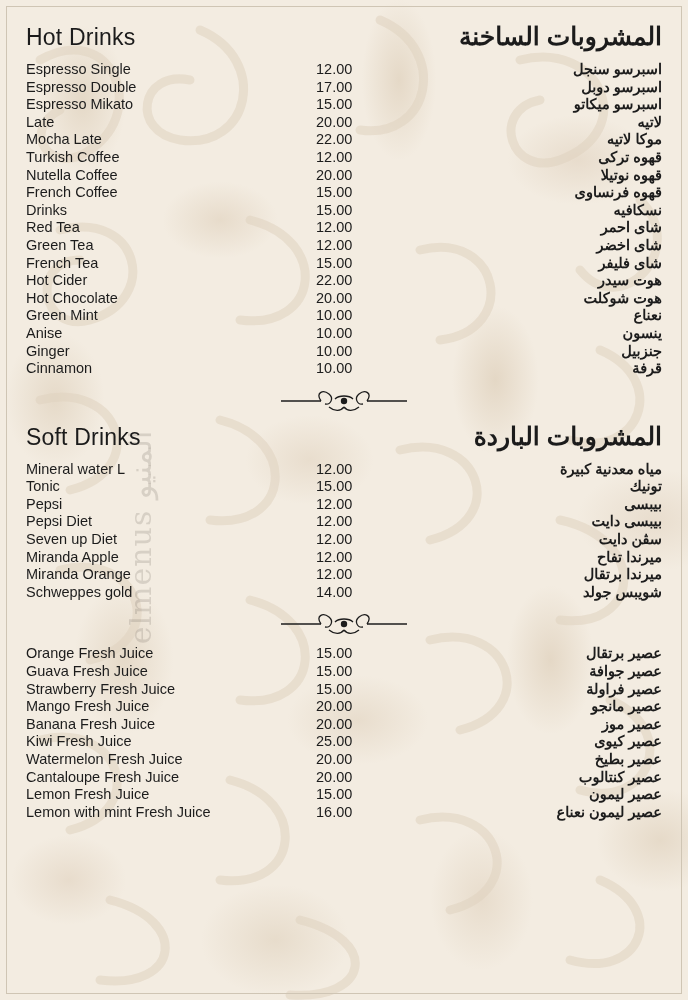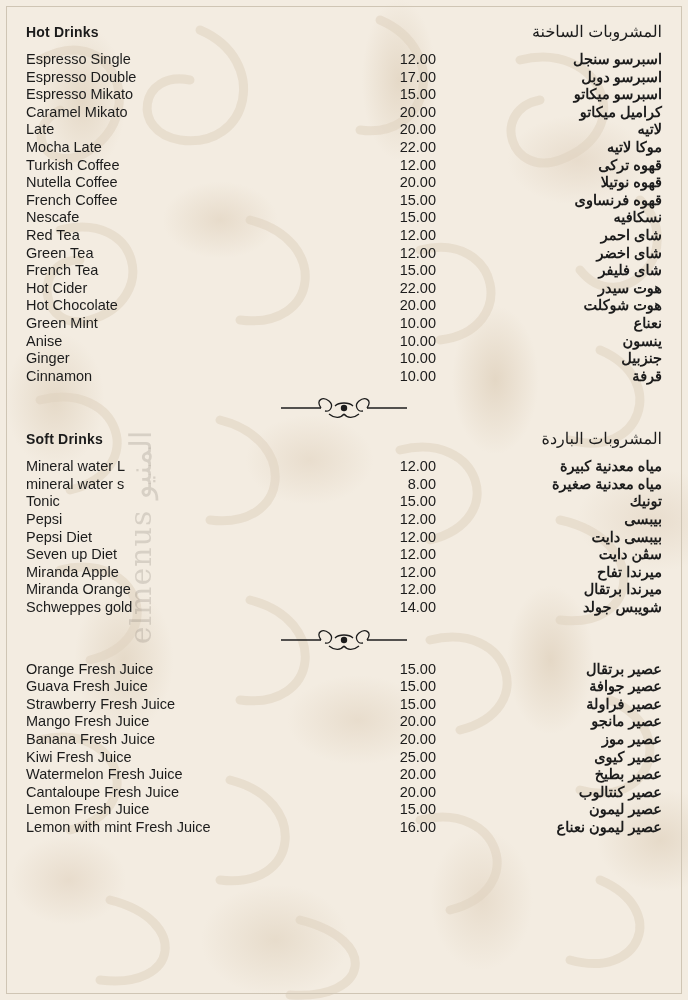--- a/index.html
+++ b/index.html
@@ -61,28 +61,28 @@
   .section {
     margin-bottom: 2px;
   }
   .section-head {
     display: flex;
     align-items: baseline;
     justify-content: space-between;
     margin-bottom: 10px;
   }
   .section-title-en {
-    font-size: 14px;
-    font-weight: bold;
+    font-size: 23px;
+    font-weight: normal;
     color: #1b1b1b;
     letter-spacing: 0.2px;
   }
   .section-title-ar {
-    font-size: 16px;
-    font-weight: normal;
+    font-size: 25px;
+    font-weight: bold;
     color: #1b1b1b;
     direction: rtl;
   }
 
   table.items {
     width: 100%;
     border-collapse: collapse;
     table-layout: fixed;
   }
   table.items td {
@@ -92,21 +92,21 @@
     color: #1c1c1c;
     vertical-align: top;
     white-space: nowrap;
   }
   td.name-en {
     width: 290px;
     padding-left: 6px;
   }
   td.price {
     width: 120px;
-    text-align: right;
+    text-align: left;
     padding-left: 8px;
   }
   td.name-ar {
     text-align: right;
     direction: rtl;
     font-weight: bold;
     font-size: 14px;
     padding-right: 4px;
   }
 
@@ -198,25 +198,20 @@
           <td class="name-en">Espresso Double</td>
           <td class="price">17.00</td>
           <td class="name-ar">اسبرسو دوبل</td>
         </tr>
         <tr>
           <td class="name-en">Espresso Mikato</td>
           <td class="price">15.00</td>
           <td class="name-ar">اسبرسو ميكاتو</td>
         </tr>
         <tr>
-          <td class="name-en">Caramel Mikato</td>
-          <td class="price">20.00</td>
-          <td class="name-ar">كراميل ميكاتو</td>
-        </tr>
-        <tr>
           <td class="name-en">Late</td>
           <td class="price">20.00</td>
           <td class="name-ar">لاتيه</td>
         </tr>
         <tr>
           <td class="name-en">Mocha Late</td>
           <td class="price">22.00</td>
           <td class="name-ar">موكا لاتيه</td>
         </tr>
         <tr>
@@ -228,21 +223,21 @@
           <td class="name-en">Nutella Coffee</td>
           <td class="price">20.00</td>
           <td class="name-ar">قهوه نوتيلا</td>
         </tr>
         <tr>
           <td class="name-en">French Coffee</td>
           <td class="price">15.00</td>
           <td class="name-ar">قهوه فرنساوى</td>
         </tr>
         <tr>
-          <td class="name-en">Nescafe</td>
+          <td class="name-en">Drinks</td>
           <td class="price">15.00</td>
           <td class="name-ar">نسكافيه</td>
         </tr>
         <tr>
           <td class="name-en">Red Tea</td>
           <td class="price">12.00</td>
           <td class="name-ar">شاى احمر</td>
         </tr>
         <tr>
           <td class="name-en">Green Tea</td>
@@ -309,25 +304,20 @@
       <div class="section-title-ar">المشروبات الباردة</div>
     </div>
     <table class="items">
       <tbody>
         <tr>
           <td class="name-en">Mineral water L</td>
           <td class="price">12.00</td>
           <td class="name-ar">مياه معدنية كبيرة</td>
         </tr>
         <tr>
-          <td class="name-en">mineral water s</td>
-          <td class="price">8.00</td>
-          <td class="name-ar">مياه معدنية صغيرة</td>
-        </tr>
-        <tr>
           <td class="name-en">Tonic</td>
           <td class="price">15.00</td>
           <td class="name-ar">تونيك</td>
         </tr>
         <tr>
           <td class="name-en">Pepsi</td>
           <td class="price">12.00</td>
           <td class="name-ar">بيبسى</td>
         </tr>
         <tr>

